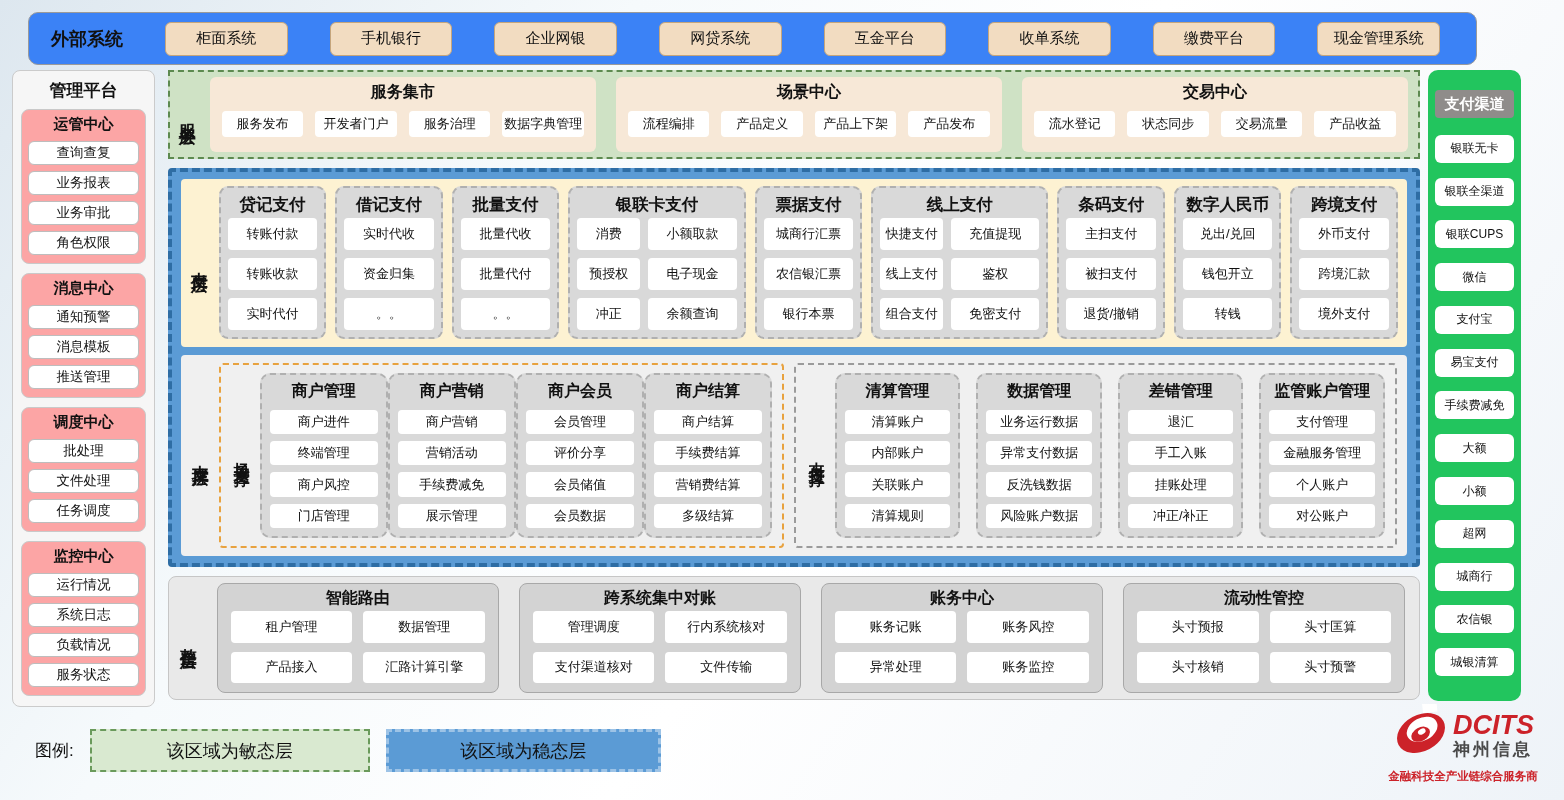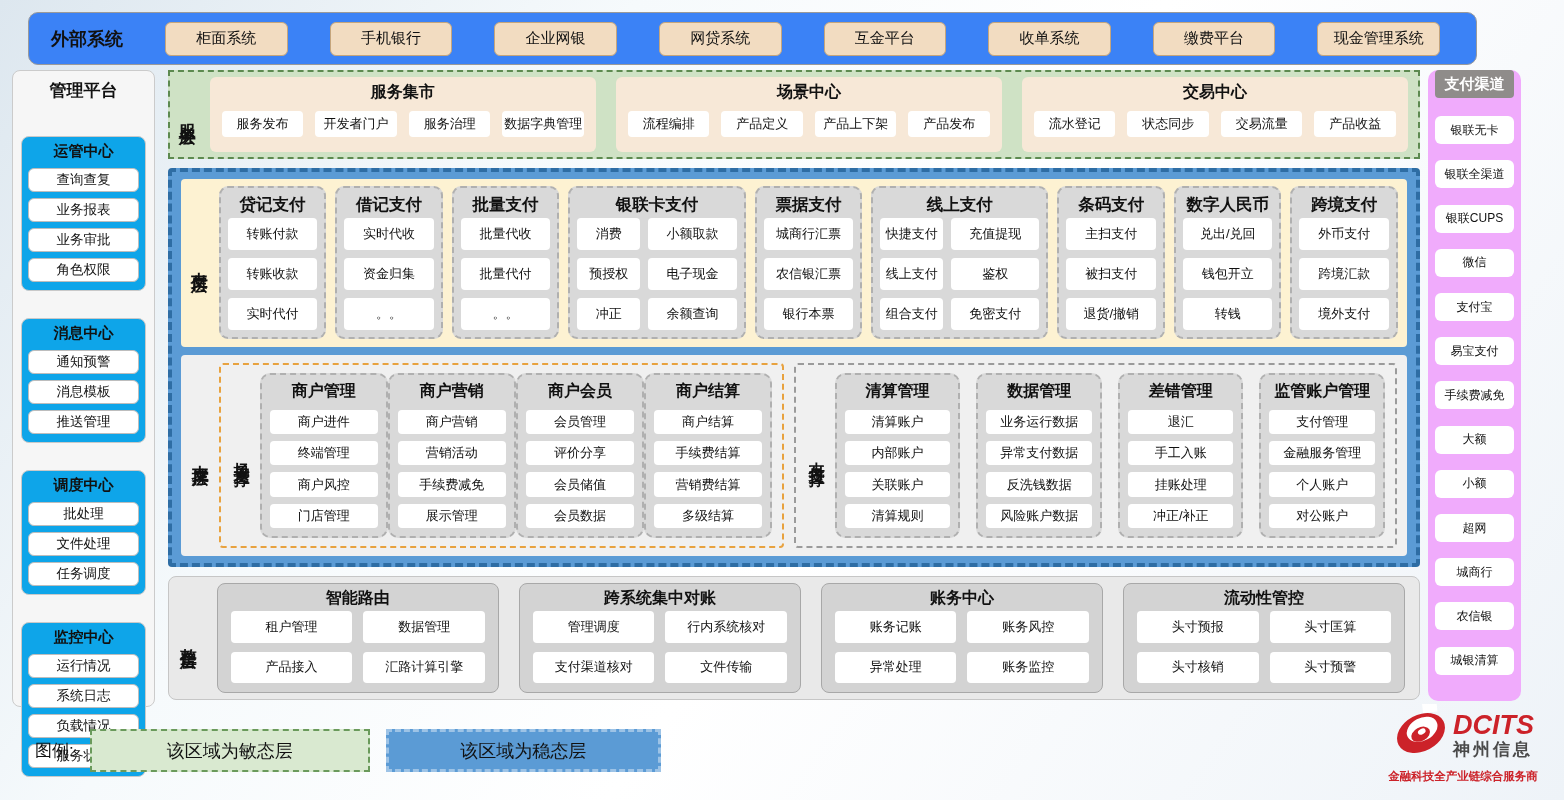--- a/index.html
+++ b/index.html
@@ -22,22 +22,22 @@
     display:flex; align-items:center; padding:0 22px;}
   .topbar-label{font-weight:bold; font-size:18px; width:100px; flex:none;}
   .topbar-items{flex:1; display:flex; gap:42px; padding:0 14px;}
   .btn-tan{flex:1; height:34px; background:var(--tan-bg); border:1px solid var(--tan-border);
     border-radius:6px; display:flex; align-items:center; justify-content:center; font-size:15px;}
   
   .sidebar-left{position:absolute; left:12px; top:70px; width:143px; height:637px;
     background:#f6f6f6; border:1px solid #cbcbcb; border-radius:8px; padding:5px 8px 8px;
     display:flex; flex-direction:column;}
   .panel-title{text-align:center; font-weight:bold; font-size:17px; padding:3px 0 7px;}
-  .side-group{border:1px solid #c9c9c9; border-radius:8px; background:#0ea5e9;
-    padding:3px 6px 8px; margin-bottom:9px; display:flex; flex-direction:column; gap:6px;margin-top:27px;}
+  .side-group{border:1px solid #c9c9c9; border-radius:8px; background:#fca5a5;
+    padding:3px 6px 8px; margin-bottom:9px; display:flex; flex-direction:column; gap:6px;}
   .side-group-title{text-align:center; font-weight:bold; font-size:15px; padding:2px 0 1px;}
   .btn-white{background:#fff; border:1px solid #bdbdbd; border-radius:6px; height:24px;
     display:flex; align-items:center; justify-content:center; font-size:13.5px;}
   
   .main{position:absolute; left:168px; top:70px; width:1252px; height:630px;
     display:flex; flex-direction:column;}
   .vlabel{writing-mode:vertical-lr; text-orientation:upright; font-weight:bold;
     font-size:17px; letter-spacing:3px; line-height:1.05; flex:none;}
   .service-layer{height:89px; background:var(--green-bg); border:2px dashed var(--green-border);
     display:flex; align-items:center; padding:5px 10px 5px 8px; gap:14px;}
@@ -75,21 +75,21 @@
   .support-col .btn-pay{flex:1;}
   
   .integration{margin-top:9px; height:124px; background:#e9e9e9; border:1px solid #c6c6c6;
     border-radius:8px; display:flex; align-items:center; gap:20px; padding:6px 14px 6px 10px;}
   .int-section{flex:1; background:#d3d3d3; border:1px solid #a8a8a8; border-radius:8px;
     height:110px; padding:1px 13px 9px; display:flex; flex-direction:column;}
   .int-title{text-align:center; font-weight:bold; font-size:16px; height:26px; line-height:26px;}
   .int-grid{flex:1; display:grid; grid-template-columns:1fr 1fr; gap:9px 11px;}
   
   .sidebar-right{position:absolute; left:1428px; top:70px; width:93px; height:631px;
-    background:#f0abfc; border-radius:10px; padding:0 7px 10px;
+    background:#22c55e; border-radius:10px; padding:20px 7px 10px;
     display:flex; flex-direction:column; justify-content:space-between;}
   .channel-header{background:#8f8c8a; border-radius:4px; color:#fff; font-weight:bold;
     text-align:center; font-size:15px; height:28px; line-height:28px;}
   .btn-channel{background:#fff; border-radius:6px; height:28px; display:flex;
     align-items:center; justify-content:center; font-size:12px;}
   
   .legend{position:absolute; left:35px; top:729px; display:flex; align-items:center; gap:16px;}
   .legend-label{font-size:17px;}
   .legend-green{width:280px; height:43px; background:#d9e9d0; border:2px dashed #6a9a5b;
     display:flex; align-items:center; justify-content:center; font-size:18px;}

